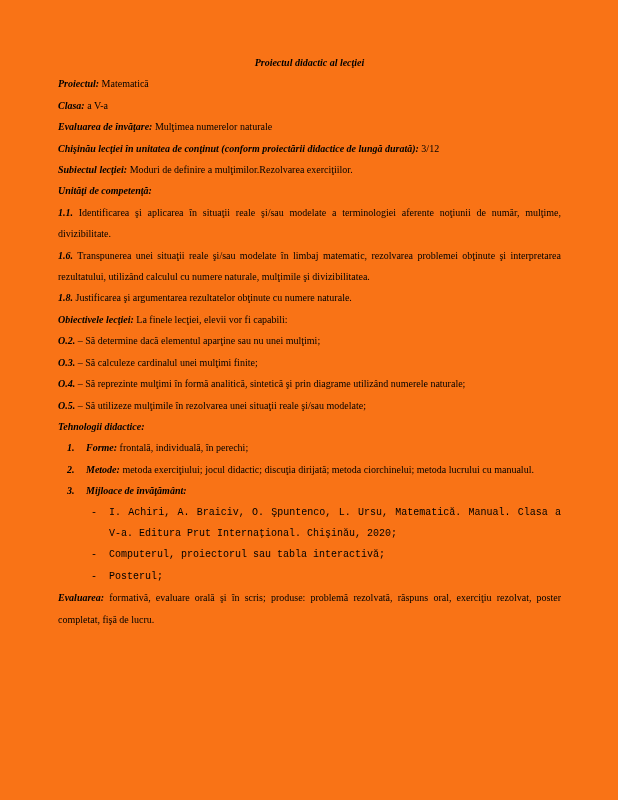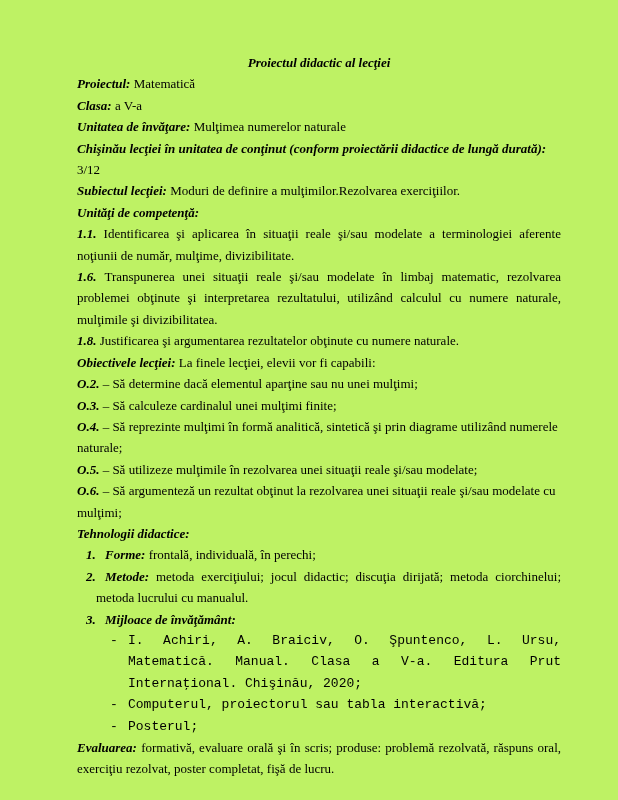--- a/index.html
+++ b/index.html
@@ -5,25 +5,25 @@
   html, body {
     margin: 0;
     padding: 0;
     background: #ffffff;
   }
   .page {
     position: relative;
     width: 618px;
     height: 800px;
     box-sizing: border-box;
-    background: #bef264;
-    padding: 52px 57px 0 77px;
+    background: #f97316;
+    padding: 52px 57px 0 58px;
     overflow: hidden;
     font-family: "Liberation Serif", serif;
-    font-size: 13px;
+    font-size: 10px;
     line-height: 21.4px;
     color: #000000;
   }
   p { margin: 0; }
   .title {
     text-align: center;
     font-weight: bold;
     font-style: italic;
   }
   .bi {
@@ -50,21 +50,21 @@
 <body>
 
 <div class="page">
 
   <p class="title">Proiectul didactic al lecţiei</p>
 
   <p><span class="bi">Proiectul: </span><span>Matematică</span></p>
 
   <p><span class="bi">Clasa: </span><span>a V-a</span></p>
 
-  <p><span class="bi">Unitatea de învăţare: </span><span>Mulţimea numerelor naturale</span></p>
+  <p><span class="bi">Evaluarea de învăţare: </span><span>Mulţimea numerelor naturale</span></p>
 
   <p><span class="bi">Chişinău lecţiei în unitatea de conţinut (conform proiectării didactice de lungă durată): </span><span>3/12</span></p>
 
   <p><span class="bi">Subiectul lecţiei: </span><span>Moduri de definire a mulţimilor.Rezolvarea exerciţiilor.</span></p>
 
   <p class="bi">Unităţi de competenţă:</p>
 
   <p class="just"><span class="bi">1.1. </span><span>Identificarea şi aplicarea în situaţii reale şi/sau modelate a terminologiei aferente noţiunii de număr, mulţime, divizibilitate.</span></p>
 
   <p class="just"><span class="bi">1.6. </span><span>Transpunerea unei situaţii reale şi/sau modelate în limbaj matematic, rezolvarea problemei obţinute şi interpretarea rezultatului, utilizând calculul cu numere naturale, mulţimile şi divizibilitatea.</span></p>
@@ -75,21 +75,20 @@
 
 
   <p><span class="bi">O.2. </span><span>– Să determine dacă elementul aparţine sau nu unei mulţimi;</span></p>
 
   <p><span class="bi">O.3. </span><span>– Să calculeze cardinalul unei mulţimi finite;</span></p>
 
   <p><span class="bi">O.4. </span><span>– Să reprezinte mulţimi în formă analitică, sintetică şi prin diagrame utilizând numerele naturale;</span></p>
 
   <p><span class="bi">O.5. </span><span>– Să utilizeze mulţimile în rezolvarea unei situaţii reale şi/sau modelate;</span></p>
 
-  <p><span class="bi">O.6. </span><span>– Să argumenteză un rezultat obţinut la rezolvarea unei situaţii reale şi/sau modelate cu mulţimi;</span></p>
 
 
   <p class="bi">Tehnologii didactice:</p>
 
   <p class="li just"><span class="num">1. </span><span class="bi">Forme: </span><span>frontală, individuală, în perechi;</span></p>
 
   <p class="li just"><span class="num">2. </span><span class="bi">Metode: </span><span>metoda exerciţiului; jocul didactic; discuţia dirijată; metoda ciorchinelui; metoda lucrului cu manualul.</span></p>
 
   <p class="li just"><span class="num">3. </span><span class="bi">Mijloace de învăţământ: </span></p>
 

